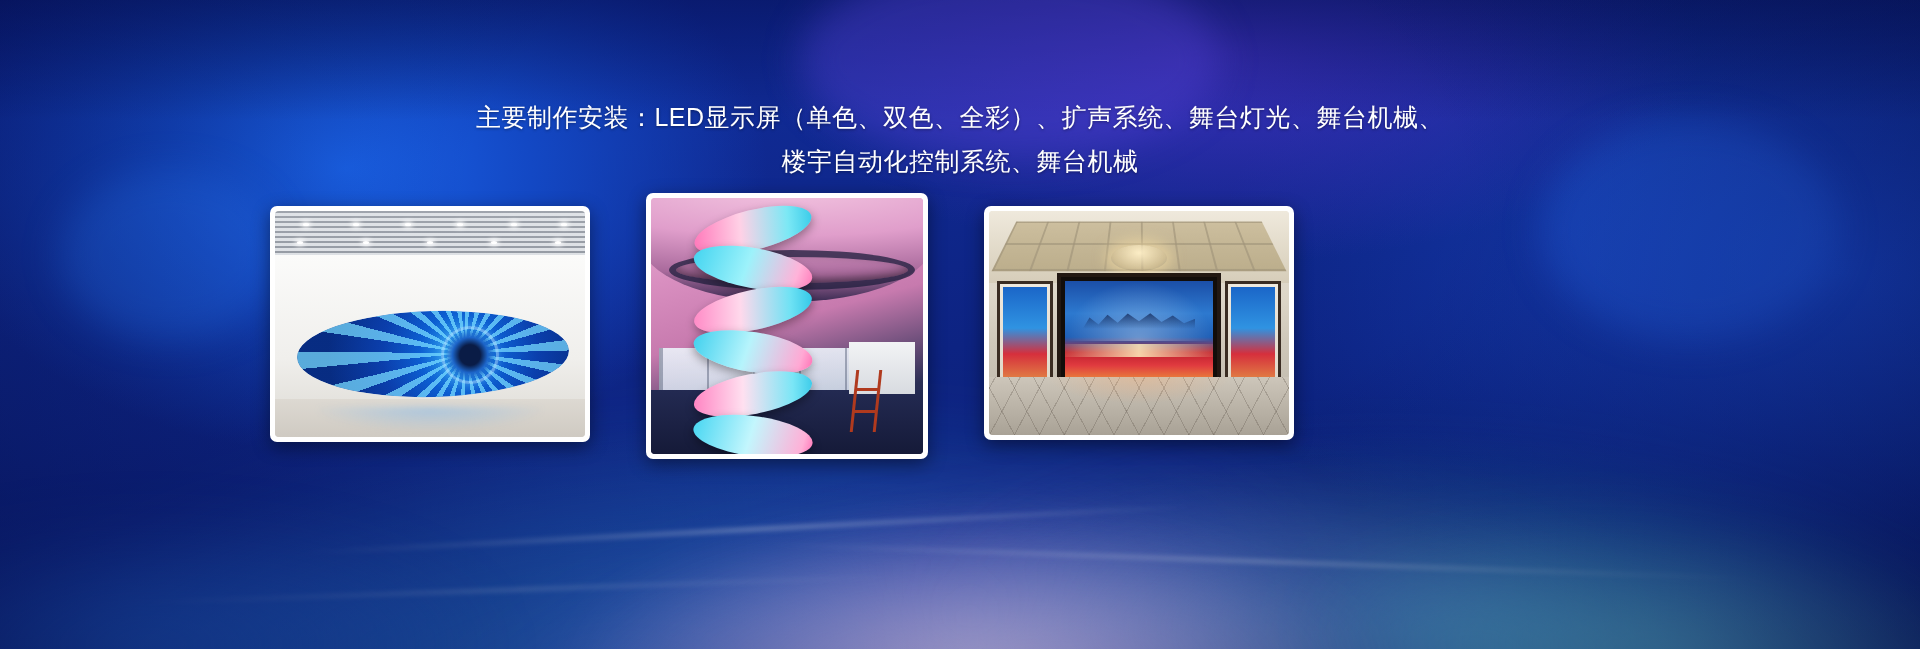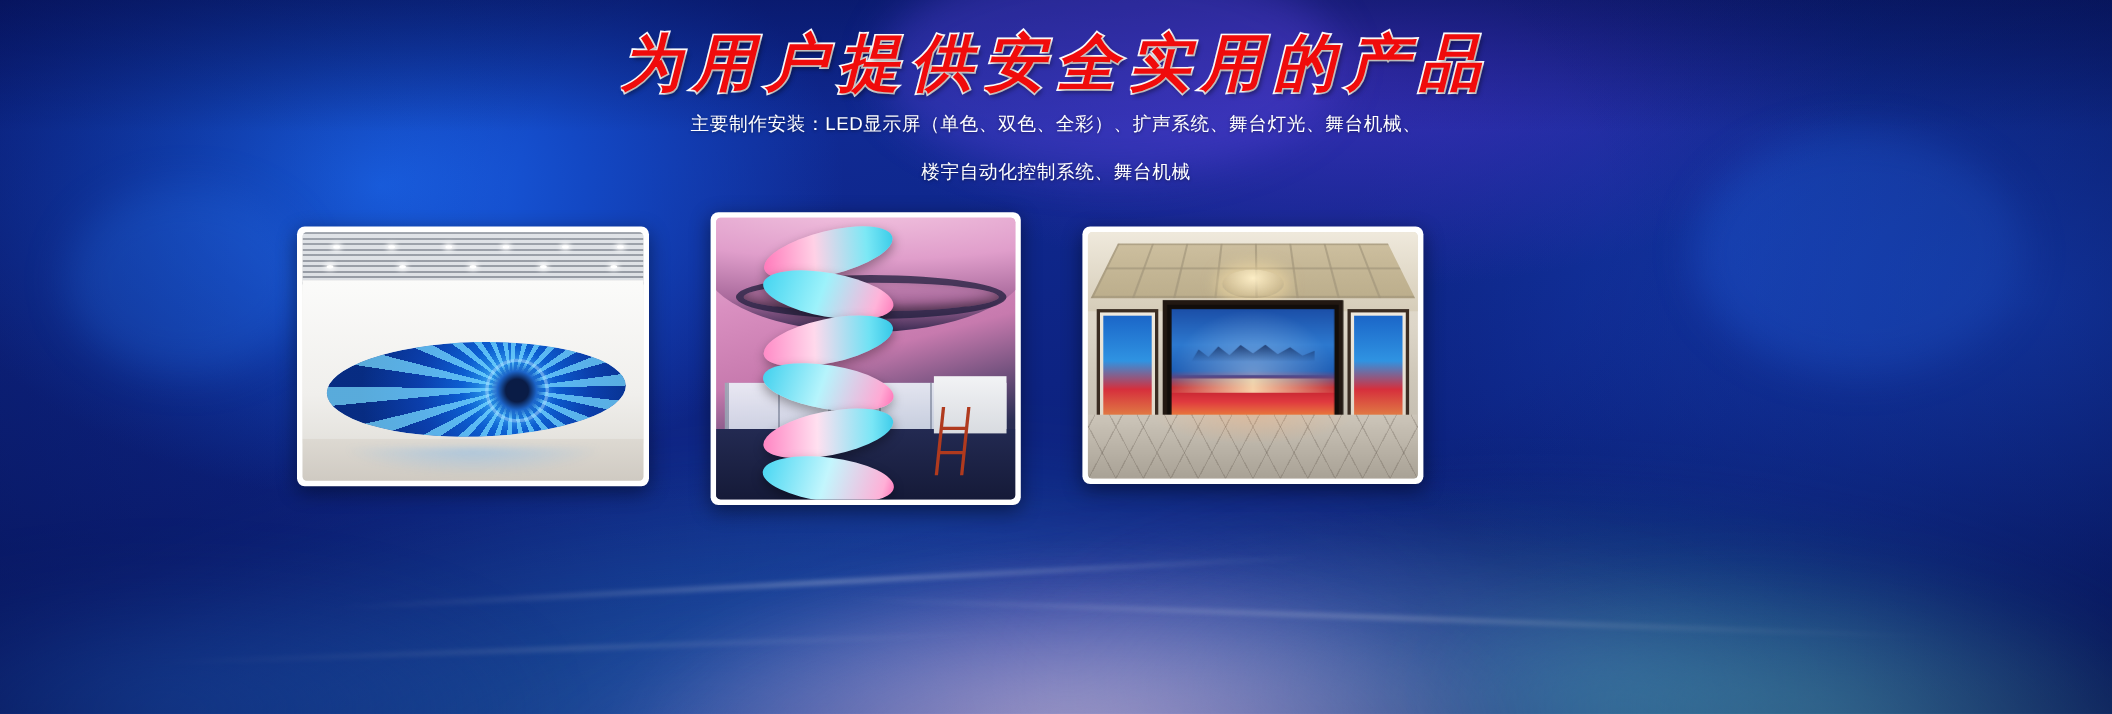--- a/index.html
+++ b/index.html
@@ -82,21 +82,21 @@
       0 0 2px #ffffff,
       2px 3px 5px rgba(0,0,0,.45);
     white-space:nowrap;
     line-height:1.15;
   }
 
   .subline {
     position:absolute; left:0; right:0;
     text-align:center;
     color:#ffffff;
-    font-size:17px;
+    font-size:25px;
     letter-spacing:.5px;
     white-space:nowrap;
     text-shadow:0 1px 3px rgba(0,0,0,.4);
   }
   .subline.l1 { top:101px; }
   .subline.l2 { top:145px; }
 
   
   .gallery { position:absolute; top:0; left:0; width:100%; height:100%; }
 
@@ -304,21 +304,20 @@
   <div class="ribbon r6"></div>
   <div class="ribbon r4"></div>
   <div class="ribbon r5"></div>
   <div class="streak s1"></div>
   <div class="streak s2"></div>
   <div class="streak s3"></div>
   <div class="bg-vignette"></div>
 
   <div class="content">
 
-    <div class="headline">为用户提供安全实用的产品</div>
 
     <div class="subline l1">主要制作安装：LED显示屏（单色、双色、全彩）、扩声系统、舞台灯光、舞台机械、</div>
 
     <div class="subline l2">楼宇自动化控制系统、舞台机械</div>
 
     <div class="gallery">
 
       <div class="card" id="card1">
         <div class="photo p1">
           <div class="ceiling"></div>

